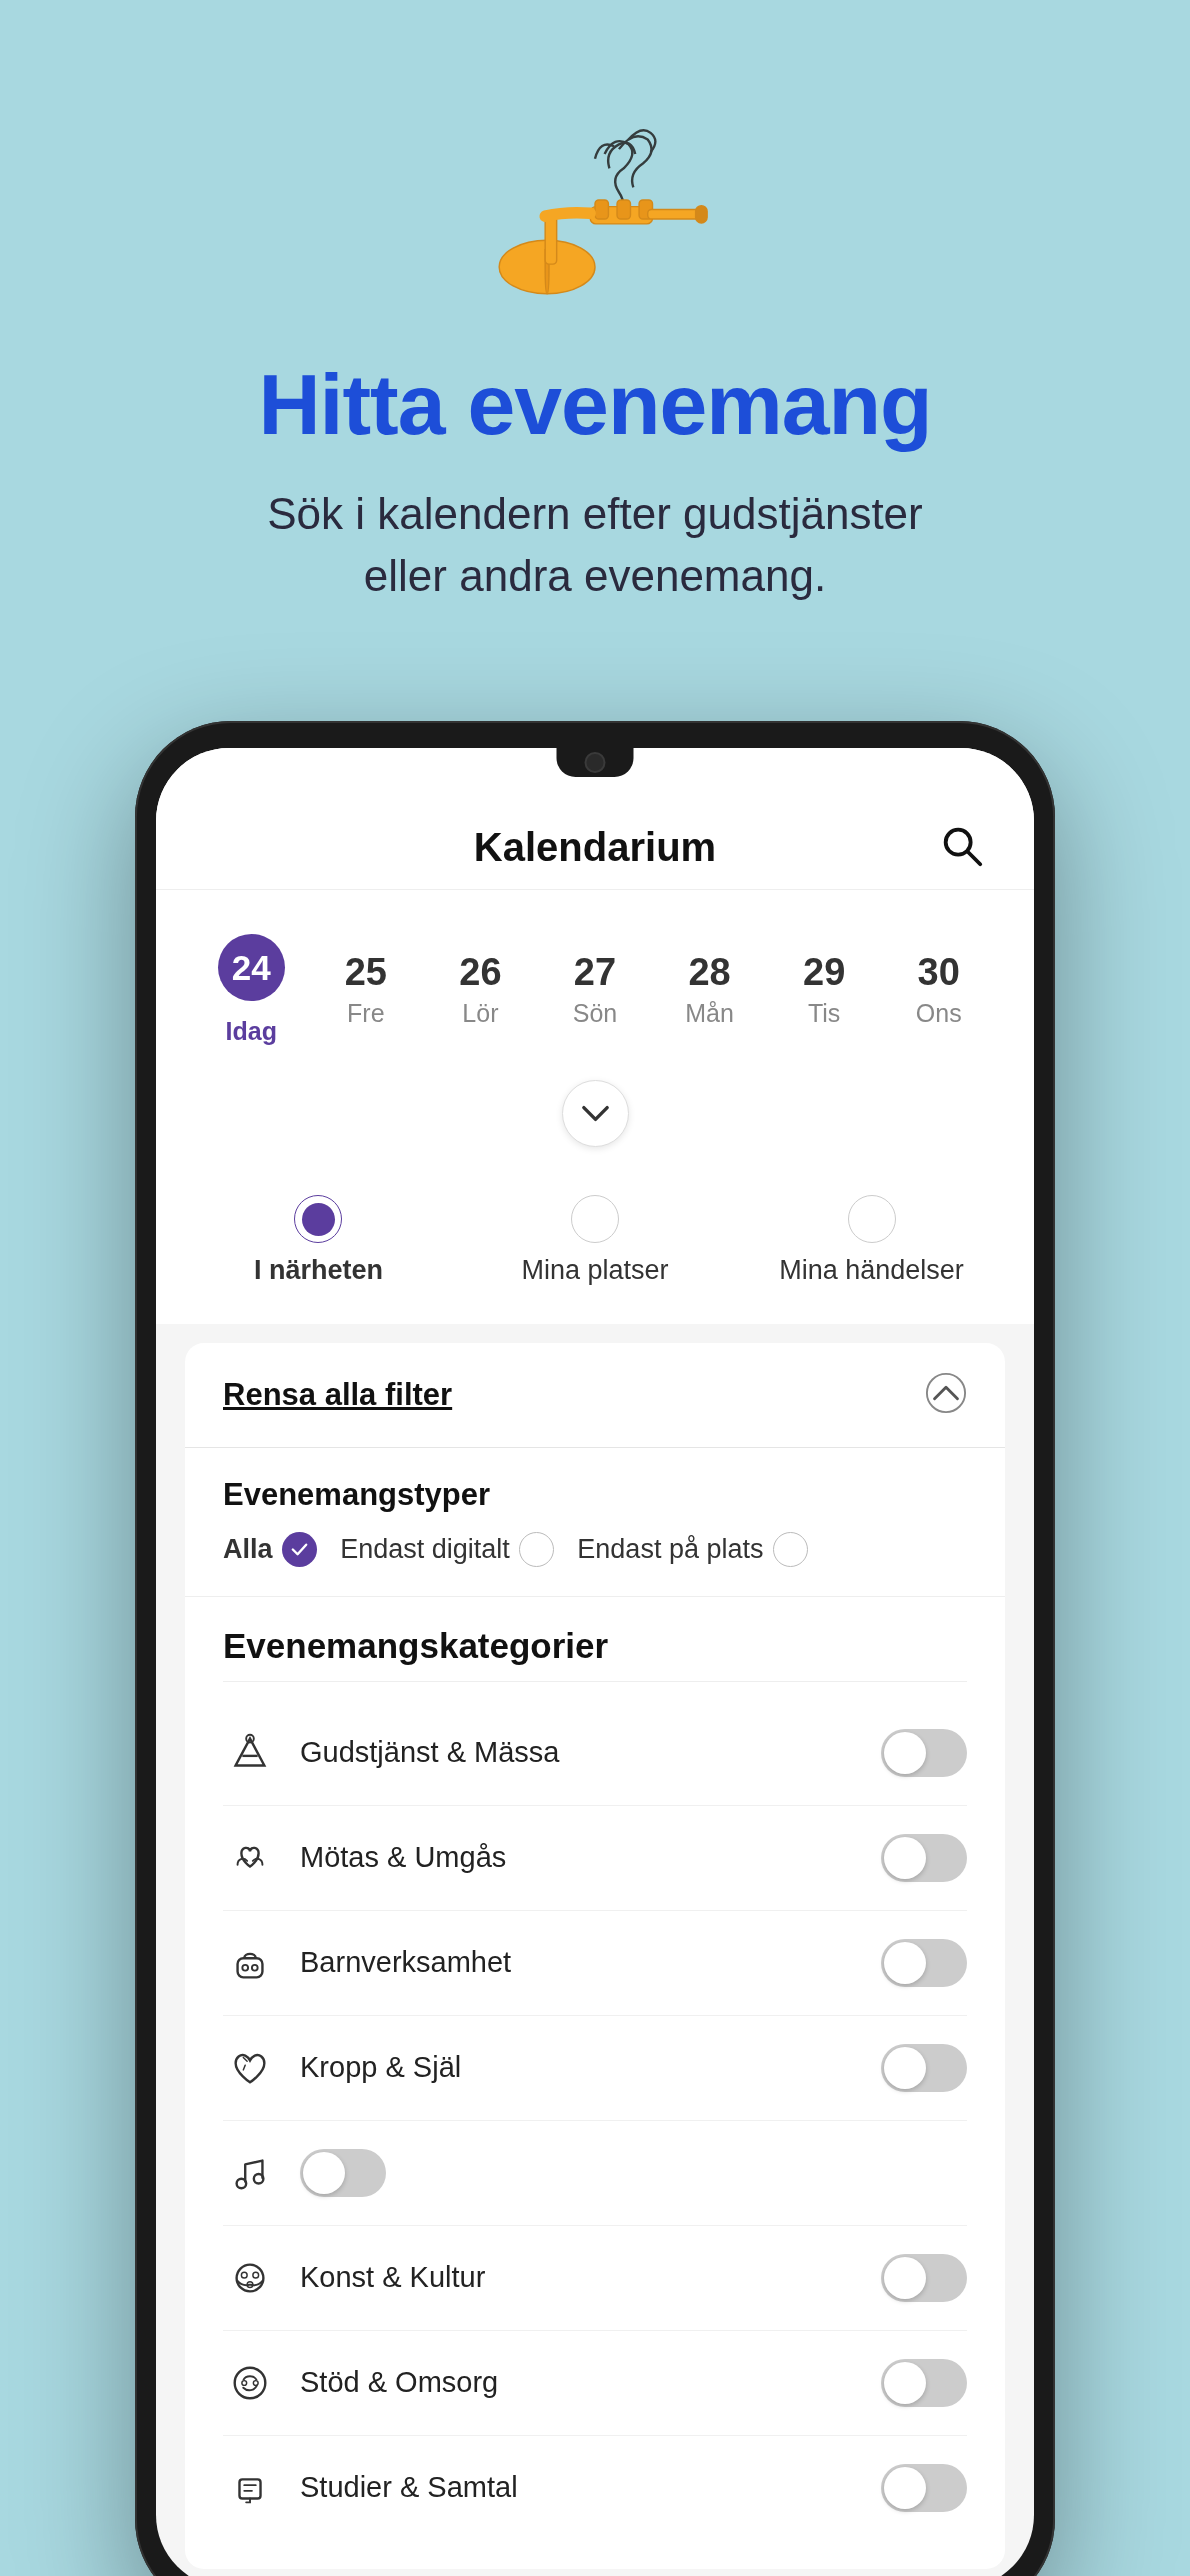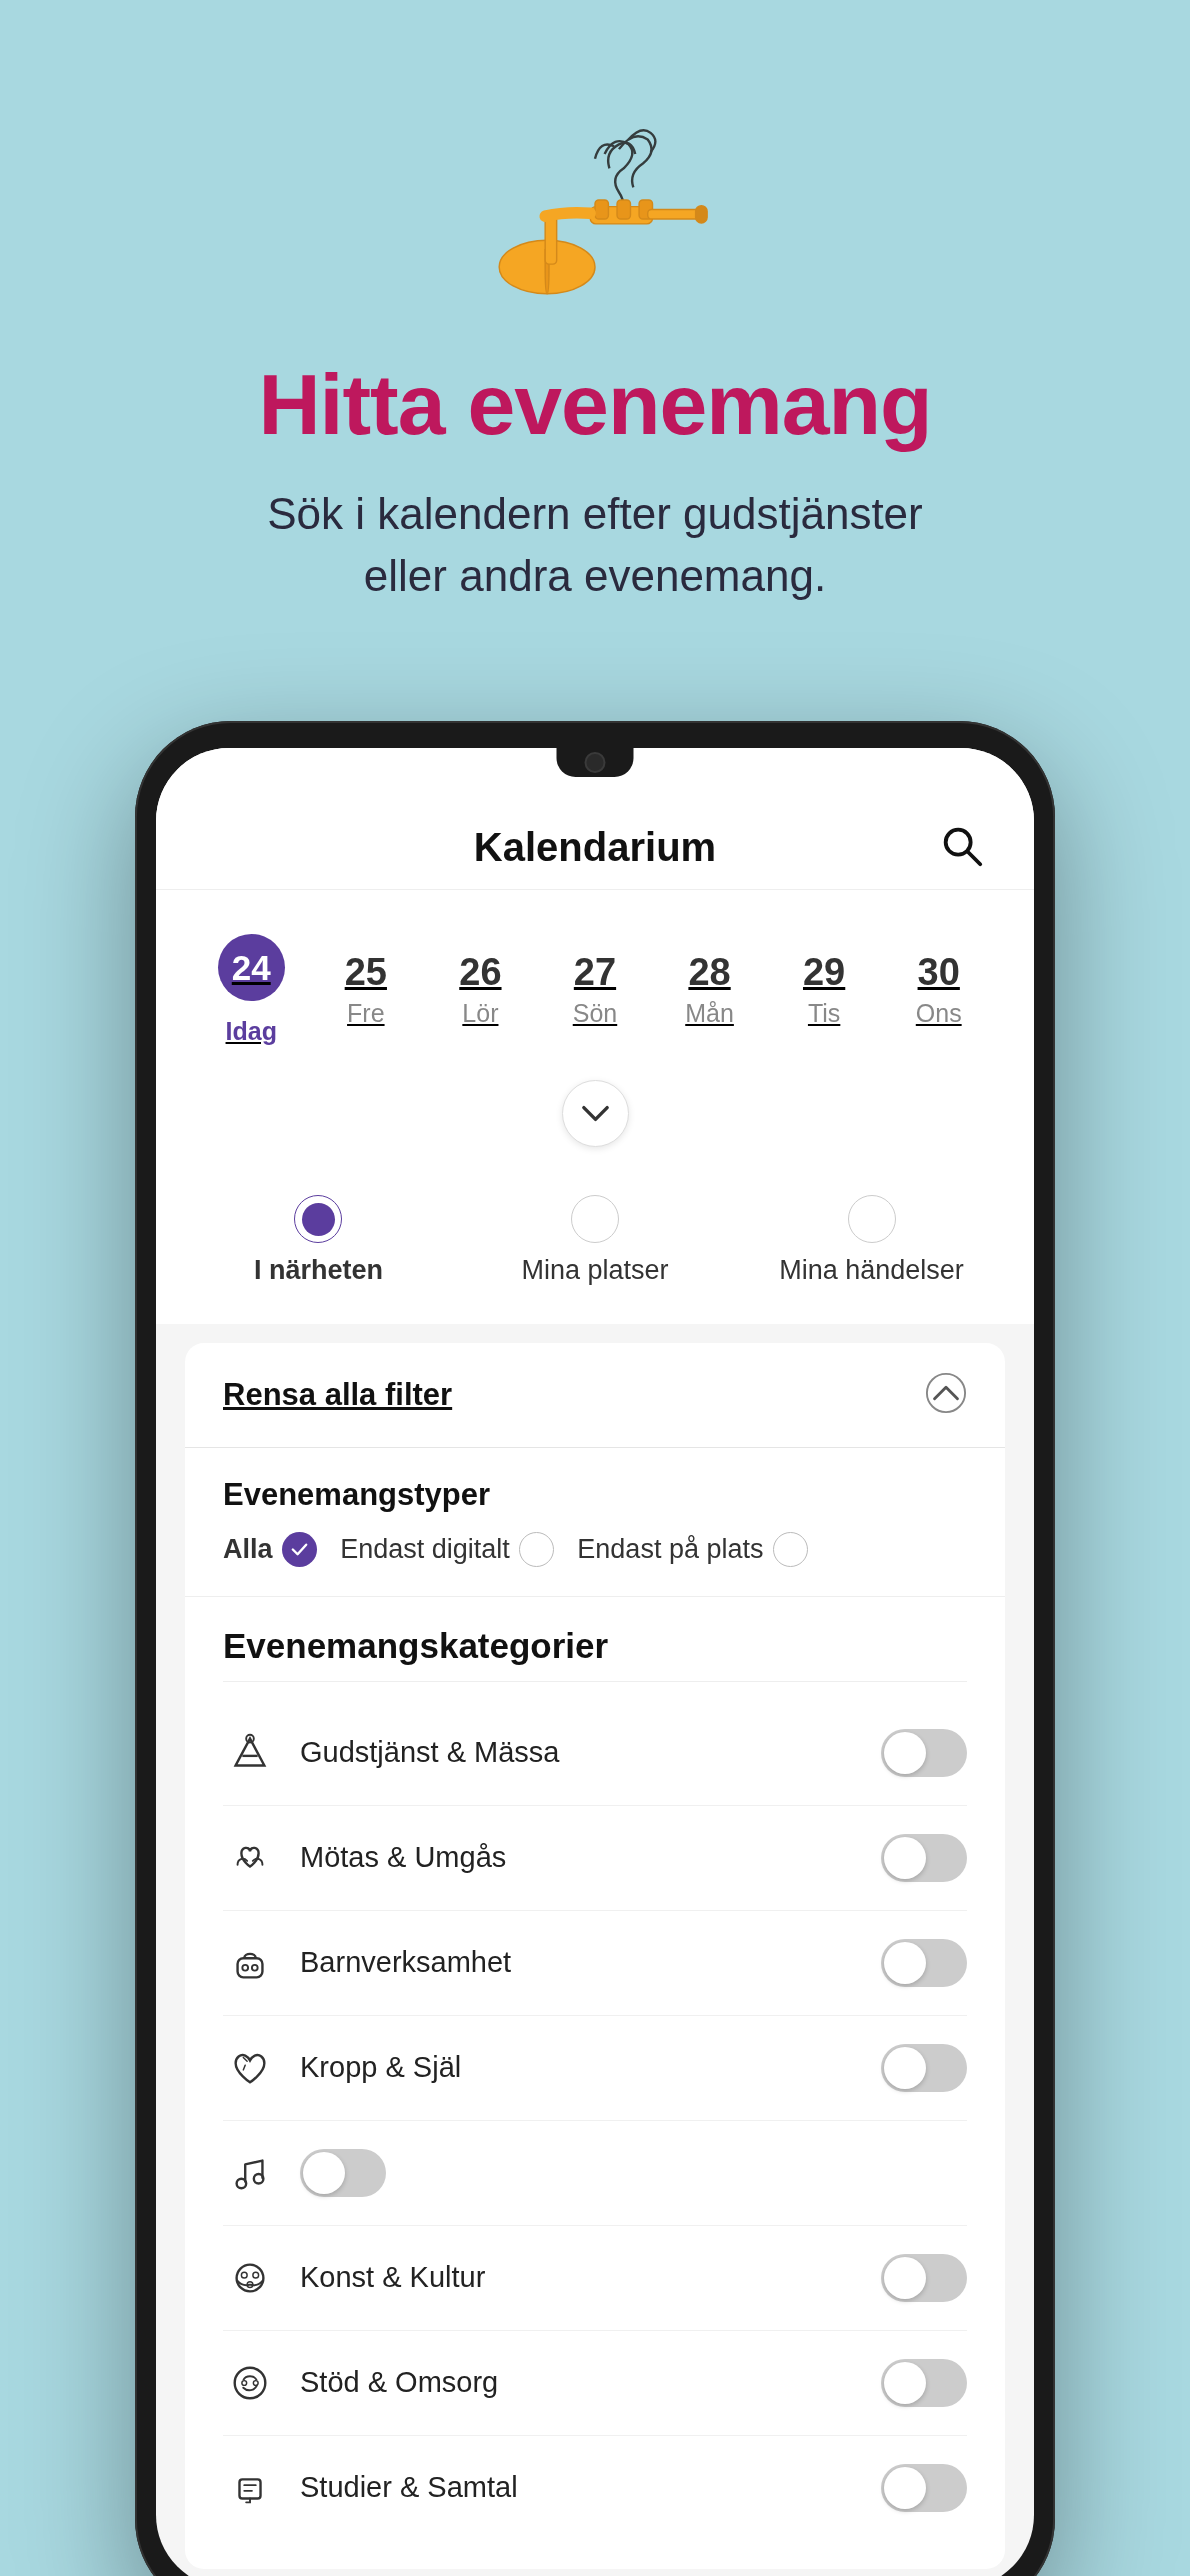--- a/index.html
+++ b/index.html
@@ -27,21 +27,21 @@
 
     .trumpet-icon {
       width: 230px;
       height: 192px;
       margin-bottom: 38px;
     }
 
     .hero-title {
       font-size: 86px;
       font-weight: 800;
-      color: #be185d;
+      color: #1d4ed8;
       text-align: center;
       margin-bottom: 29px;
       letter-spacing: -1px;
     }
 
     .hero-subtitle {
       font-size: 44px;
       color: #2a2a3e;
       text-align: center;
       line-height: 1.4;
@@ -132,22 +132,21 @@
     
     .calendar-strip {
       background: white;
       padding: 29px 38px 0;
     }
 
     .calendar-days {
       display: flex;
       align-items: center;
       gap: 0;
-      justify-content: flex-end;
-      text-decoration: underline;
+      justify-content: center;
     }
 
     .day-item {
       display: flex;
       flex-direction: column;
       align-items: center;
       padding: 15.3px 19px;
       cursor: pointer;
       flex: 1;
     }

